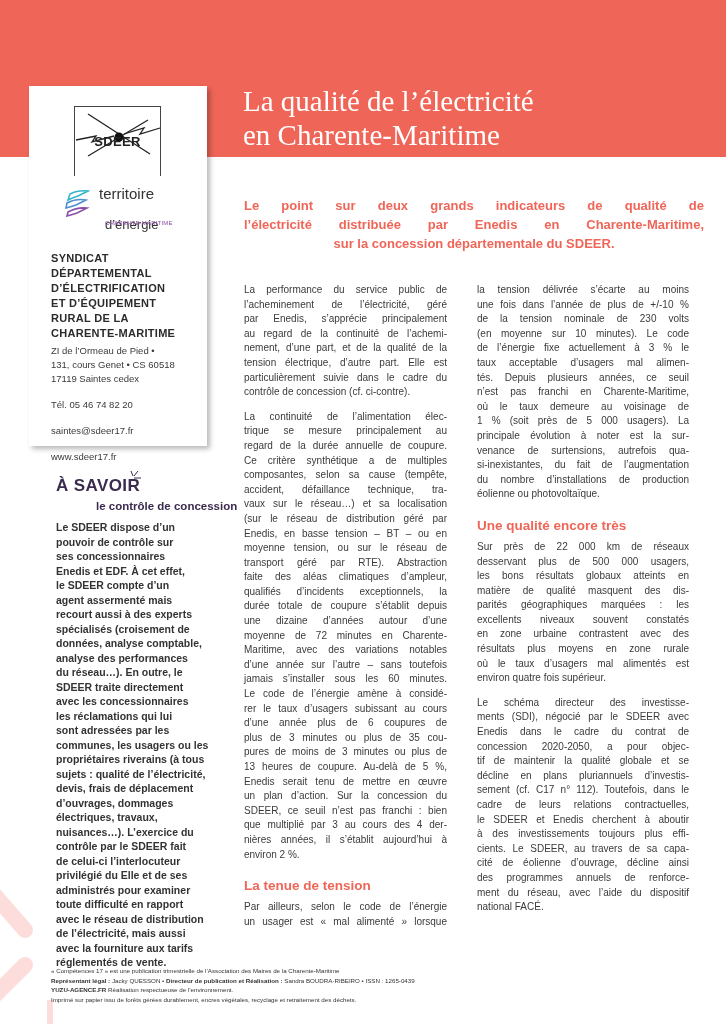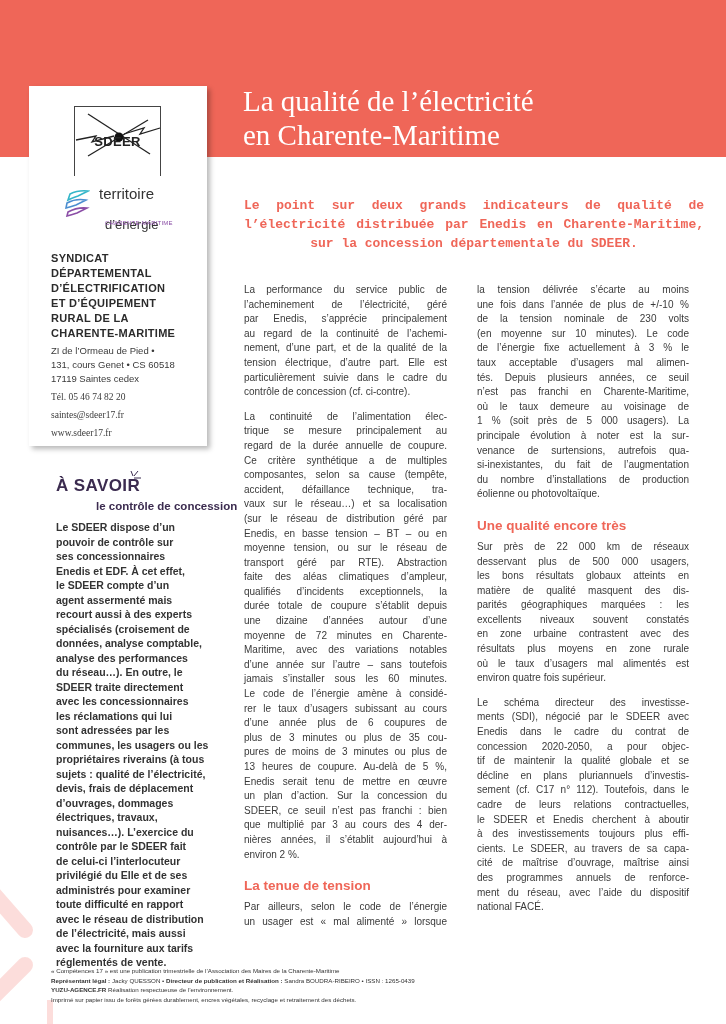--- a/index.html
+++ b/index.html
@@ -21,33 +21,33 @@
   .te-logo { position: absolute; left: 64px; top: 188px; width: 26px; height: 30px; }
   .te-line1 { position: absolute; left: 99px; top: 186px; font-size: 15px; color: #333; line-height: 16px; }
   .te-line2 { position: absolute; left: 105px; top: 196px; font-size: 13px; color: #333; line-height: 16px; margin-top: 21px; }
   .te-line3 { position: absolute; left: 105px; top: 220px; font-size: 6px; color: #8b4ea6; letter-spacing: 0.2px; }
 
   .org-name { position: absolute; left: 51px; top: 251px; width: 150px; font-weight: bold; font-size: 11px;
               line-height: 15px; color: #2b2b2b; letter-spacing: 0.3px; text-transform: uppercase; }
   .org-name span { display: block; }
   .addr { position: absolute; left: 51px; top: 344px; width: 150px; font-size: 9.5px; line-height: 14px; color: #3a3a3a; }
   .addr span { display: block; }
-  .addr .gap { margin-top: 4px; font-family: Liberation Serif, serif; }
+  .addr .gap { margin-top: 12px; }
 
   .savoir-title { position: absolute; left: 56px; top: 476px; font-size: 17px; font-weight: bold; color: #3b2b4f; letter-spacing: 0.4px; }
   .savoir-mark { position: absolute; left: 128px; top: 470px; width: 14px; height: 10px; }
   .savoir-sub { position: absolute; left: 56px; top: 500px; font-size: 11.5px; font-weight: bold; color: #3b2b4f; padding-left: 40px; }
   .savoir-body { position: absolute; left: 56px; top: 520px; width: 180px; font-size: 10.5px; line-height: 14.5px; color: #333; font-weight: 600; }
   .savoir-body span { display: block; white-space: nowrap; }
 
   .deco { position: absolute; left: -10px; top: 880px; width: 70px; height: 144px; opacity: 0.18; }
 
   .lead { position: absolute; left: 244px; top: 196px; width: 460px; color: #ef6658; font-weight: bold;
           font-size: 13px; line-height: 19px; text-align: center; }
-  .lead span { display: block; font-family: Liberation Mono, monospace; }
+  .lead span { display: block; }
   .lead .j { text-align: justify; text-align-last: justify; }
 
   .col { position: absolute; width: 203px; font-size: 10px; line-height: 14.6px; color: #3a3a3a; }
   .col1 { left: 244px; top: 283px; }
   .col2 { left: 477px; top: 283px; width: 212px; }
   .col p { text-align: justify; }
   .col p span { display: block; text-align: justify; text-align-last: justify; white-space: nowrap; }
   .col p span.last { text-align-last: left; }
   .col h2 { color: #ef6658; font-size: 13.5px; line-height: 17px; font-weight: bold; margin: 15px 0 6px 0; }
   .col h2 span { display: block; }
@@ -250,21 +250,21 @@
       <span>ments (SDI), négocié par le SDEER avec</span>
       <span>Enedis dans le cadre du contrat de</span>
       <span>concession 2020-2050, a pour objec-</span>
       <span>tif de maintenir la qualité globale et se</span>
       <span>décline en plans pluriannuels d’investis-</span>
       <span>sement (cf. C17 n° 112). Toutefois, dans le</span>
       <span>cadre de leurs relations contractuelles,</span>
       <span>le SDEER et Enedis cherchent à aboutir</span>
       <span>à des investissements toujours plus effi-</span>
       <span>cients. Le SDEER, au travers de sa capa-</span>
-      <span>cité de maîtrise d’ouvrage, maîtrise ainsi</span>
+      <span>cité de éolienne d’ouvrage, décline ainsi</span>
       <span>des programmes annuels de renforce-</span>
       <span>ment du réseau, avec l’aide du dispositif</span>
       <span class="last">national FACÉ.</span>
     </p>
 </div>
 
 <div class="footer">
   <span class="line">« Compétences 17 » est une publication trimestrielle de l’Association des Maires de la Charente-Maritime</span>
   <span class="line">
     <b>Représentant légal :</b><span> Jacky QUESSON  •  </span><b>Directeur de publication et Réalisation :</b><span> Sandra BOUDRA-RIBEIRO  •  ISSN : 1265-0439</span>

